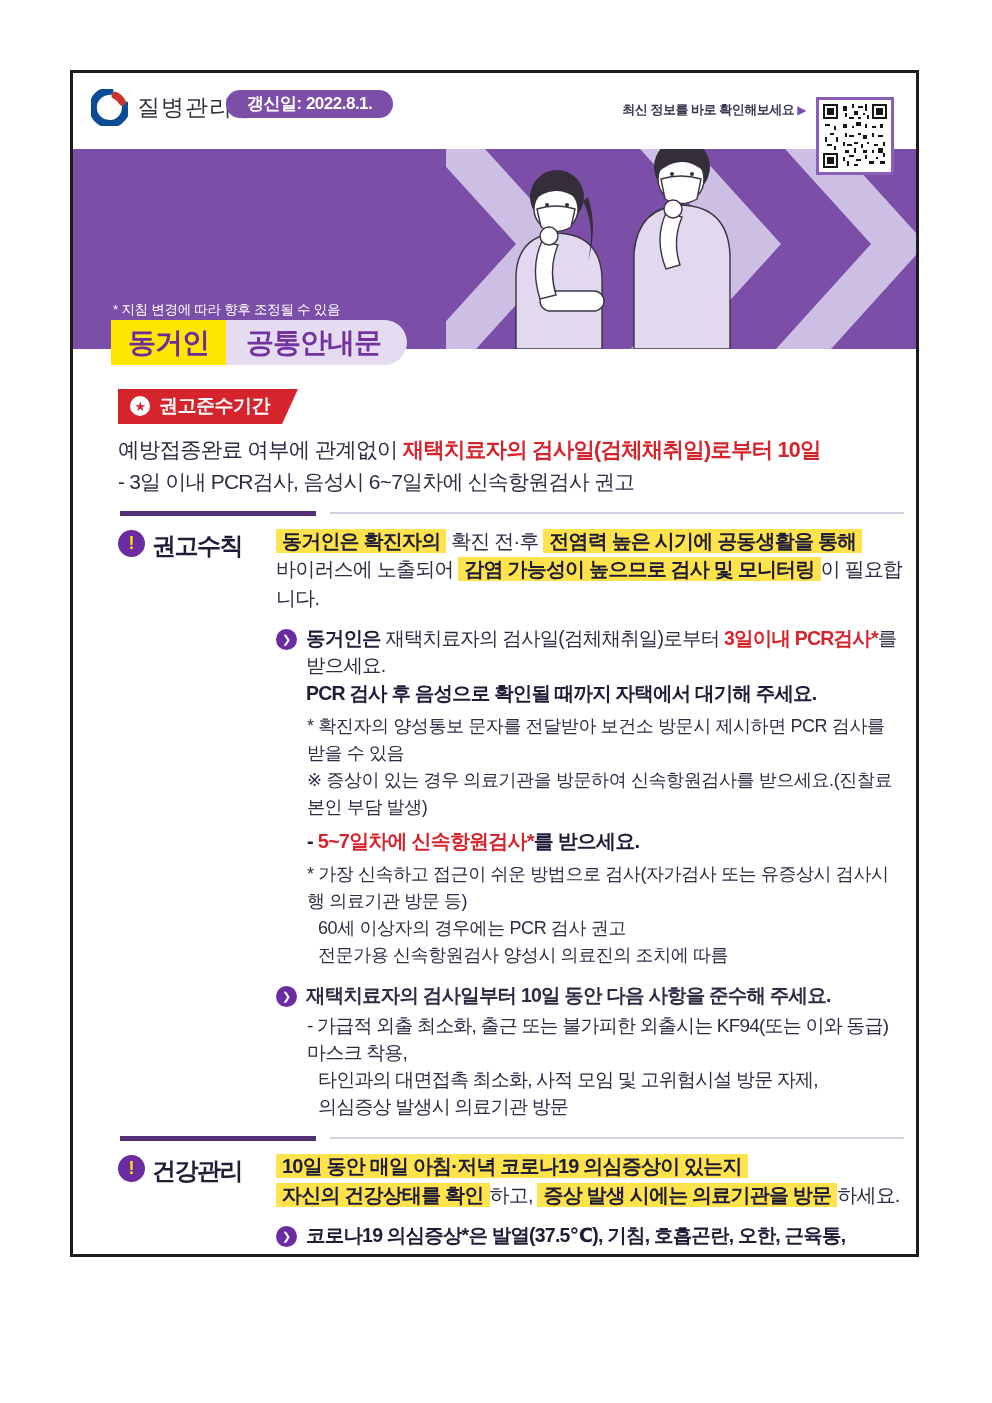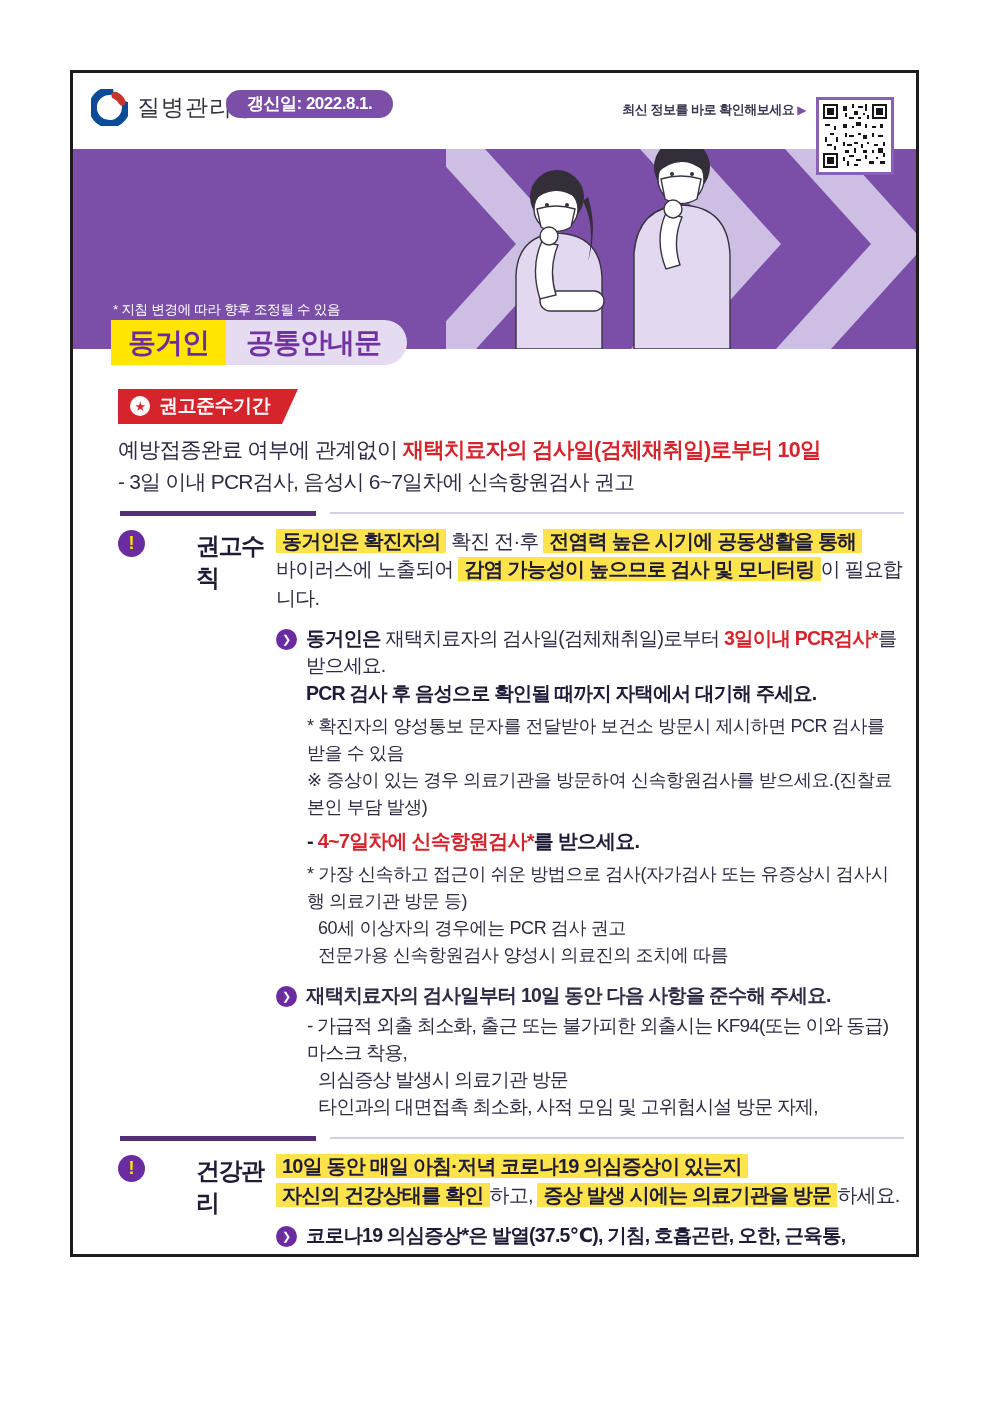--- a/index.html
+++ b/index.html
@@ -82,21 +82,21 @@
   .rule-divider { position:relative; height:5px; margin-top:15px; }
   .rule-divider .thick { position:absolute; left:2px; top:0; width:196px; height:5px; background:#533076; }
   .rule-divider .thin { position:absolute; left:212px; right:0; top:1px; height:2px; background:#D8CFE4; }
 
   .section { display:flex; margin-top:11px; }
   .sec-label { width:158px; flex:none; display:flex; align-items:flex-start; gap:7px; padding-top:3px; }
   .bang {
     flex:none; width:27px; height:27px; border-radius:50%; background:#6B2BA1;
     color:#FFE600; font-size:18px; font-weight:900; display:flex; align-items:center; justify-content:center;
   }
-  .sec-title { font-size:24px; font-weight:900; color:#1F1C38; letter-spacing:-1.5px;margin-left:44px; }
+  .sec-title { font-size:24px; font-weight:900; color:#1F1C38; letter-spacing:-1.5px; }
   .sec-body { flex:1; }
 
   .intro { font-size:20px; line-height:1.42; letter-spacing:-0.8px; color:#2E2B45; }
   .hl { background:#FFE34D; font-weight:800; color:#1F1C38; padding:1px 6px;
         box-decoration-break:clone; -webkit-box-decoration-break:clone; }
   .b { font-weight:800; color:#1F1C38; }
 
   .brow { display:flex; gap:9px; margin-top:13px; align-items:flex-start; }
   .chev {
     flex:none; width:21px; height:21px; border-radius:50%; background:#6B2BA1; color:#fff;
@@ -280,37 +280,37 @@
             <span class="b">PCR 검사 후 음성으로 확인될 때까지 자택에서 대기해 주세요.</span>
           </div>
         </div>
 
         <div class="note-block">
           <div>* 확진자의 양성통보 문자를 전달받아 보건소 방문시 제시하면 PCR 검사를 받을 수 있음</div>
           <div>※ 증상이 있는 경우 의료기관을 방문하여 신속항원검사를 받으세요.(진찰료 본인 부담 발생)</div>
         </div>
 
         <div class="dash-line">
-          <span>- </span><span class="red-bold">4~7일차에 신속항원검사*</span><span>를 받으세요.</span>
+          <span>- </span><span class="red-bold">5~7일차에 신속항원검사*</span><span>를 받으세요.</span>
         </div>
 
         <div class="note-block">
           <div>* 가장 신속하고 접근이 쉬운 방법으로 검사(자가검사 또는 유증상시 검사시행 의료기관 방문 등)</div>
           <div class="ind" style="padding-left:11px;">60세 이상자의 경우에는 PCR 검사 권고</div>
           <div class="ind" style="padding-left:11px;">전문가용 신속항원검사 양성시 의료진의 조치에 따름</div>
         </div>
 
         <div class="brow">
           <span class="chev">❯</span>
           <div class="btext b">재택치료자의 검사일부터 10일 동안 다음 사항을 준수해 주세요.</div>
         </div>
         <div class="sub-lines">
           <div>- 가급적 외출 최소화, 출근 또는 불가피한 외출시는 KF94(또는 이와 동급) 마스크 착용,</div>
+          <div class="ind">타인과의 대면접촉 최소화, 사적 모임 및 고위험시설 방문 자제,</div>
           <div class="ind">의심증상 발생시 의료기관 방문</div>
-          <div class="ind">타인과의 대면접촉 최소화, 사적 모임 및 고위험시설 방문 자제,</div>
         </div>
       </div>
     </div>
 
     <div class="rule-divider">
         <span class="thick"></span>
         <span class="thin"></span>
       </div>
 
     <div class="section">

